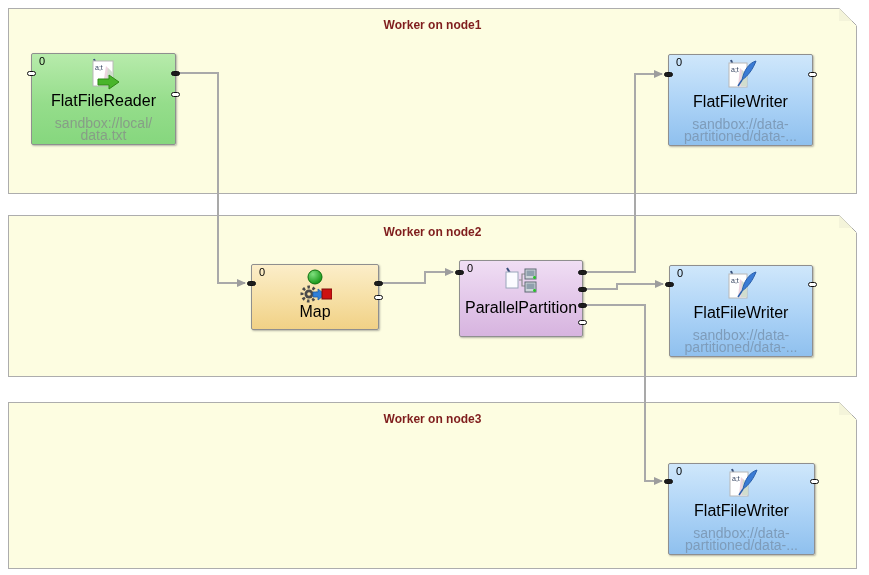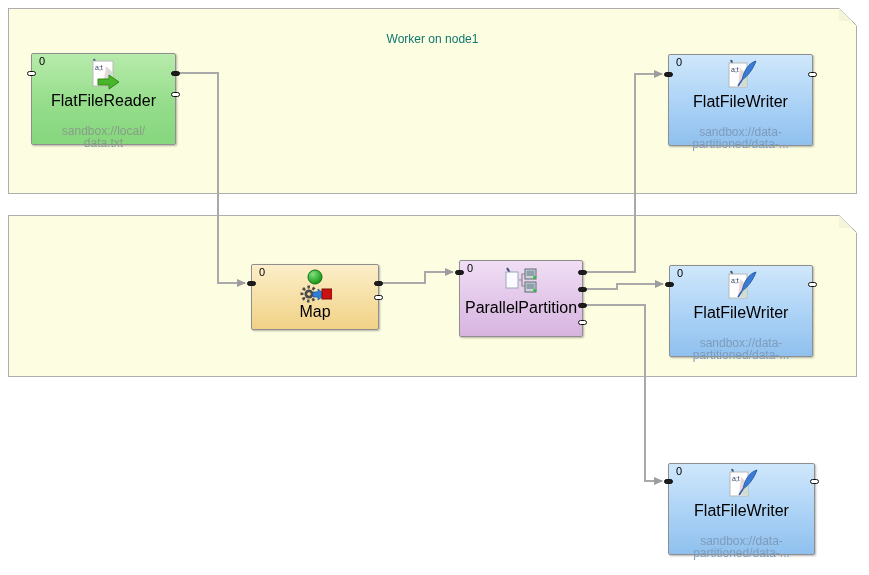--- a/index.html
+++ b/index.html
@@ -3,33 +3,33 @@
 <meta charset="utf-8">
 <style>
   html,body{margin:0;padding:0;background:#ffffff;font-family:"Liberation Sans",sans-serif;}
   #canvas{position:relative;width:869px;height:575px;background:#ffffff;overflow:hidden;}
 
   
   .worker{position:absolute;left:8px;width:849px;background:#fdfde1;border:1px solid #adadad;box-sizing:border-box;z-index:1;}
   #worker1{top:8px;height:186px;}
   #worker2{top:215px;height:162px;}
   #worker3{top:402px;height:167px;}
-  .wtitle{position:absolute;top:23px;left:0;width:100%;text-align:center;font-size:12px;font-weight:normal;color:#0f766e;}
+  .wtitle{position:absolute;top:9px;left:0;width:100%;text-align:center;font-size:12px;font-weight:bold;color:#7f1d1d;}
   .dogear{position:absolute;top:-1px;right:-1px;width:18px;height:18px;}
 
   
   #edges{position:absolute;left:0;top:0;z-index:2;pointer-events:none;}
 
   
   .comp{position:absolute;box-sizing:border-box;border:1px solid #8f8f8f;border-radius:2px;
         box-shadow:1px 1px 2px rgba(90,90,90,.45);text-align:center;z-index:3;}
   .comp .badge{position:absolute;top:1px;left:7px;font-size:11px;color:#000;}
   .comp .icon{margin:4px auto 0;width:34px;height:34px;}
   .comp .label{font-size:16px;color:#000;margin-top:2px;line-height:13px;}
-  .comp .sub{font-size:12px;line-height:12px;margin-top:18px;}
+  .comp .sub{font-size:14px;line-height:12px;margin-top:10px;}
   .sub-green{color:#879e87;}
   .sub-blue{color:#7e9cba;}
 
   .reader{background:linear-gradient(180deg,#b7ebab 0%,#95dd8b 55%,#86d77e 100%);}
   .writer{background:linear-gradient(180deg,#cfe7fb 0%,#abd2f6 55%,#8fc0ee 100%);}
   .mapbox{background:linear-gradient(180deg,#fceec9 0%,#f6dfa4 55%,#f1d186 100%);}
   .partition{background:linear-gradient(180deg,#f0def4 0%,#e2c6e9 55%,#d7b4df 100%);}
 
   #comp-reader{left:31px;top:53px;width:145px;height:92px;}
   #comp-writer1{left:668px;top:54px;width:145px;height:92px;}
@@ -51,20 +51,29 @@
 
   <div class="worker" id="worker1">
     <div class="wtitle">Worker on node1</div>
     <svg class="dogear" width="18" height="18" viewBox="0 0 18 18">
       <path d="M0,0 L18,0 L18,18 Z" fill="#ffffff" stroke="none"></path>
       <path d="M0,0 L17,17" stroke="#a9a9a9" stroke-width="1" fill="none"></path>
       <path d="M0,0 L13,13 L0,13 Z" fill="#f4f4da"></path>
     </svg>
   </div>
   <div class="worker" id="worker2">
+    <div class="wtitle">Worker on node2</div>
+    <svg class="dogear" width="18" height="18" viewBox="0 0 18 18">
+      <path d="M0,0 L18,0 L18,18 Z" fill="#ffffff" stroke="none"></path>
+      <path d="M0,0 L17,17" stroke="#a9a9a9" stroke-width="1" fill="none"></path>
+      <path d="M0,0 L13,13 L0,13 Z" fill="#f4f4da"></path>
+    </svg>
+  </div>
+  <div class="worker" id="worker3">
+    <div class="wtitle">Worker on node3</div>
     <svg class="dogear" width="18" height="18" viewBox="0 0 18 18">
       <path d="M0,0 L18,0 L18,18 Z" fill="#ffffff" stroke="none"></path>
       <path d="M0,0 L17,17" stroke="#a9a9a9" stroke-width="1" fill="none"></path>
       <path d="M0,0 L13,13 L0,13 Z" fill="#f4f4da"></path>
     </svg>
   </div>
 
   <svg id="edges" width="869" height="575" viewBox="0 0 869 575">
     <defs>
       <marker id="arrow" markerUnits="userSpaceOnUse" markerWidth="9" markerHeight="8" refX="8" refY="4" orient="auto">

